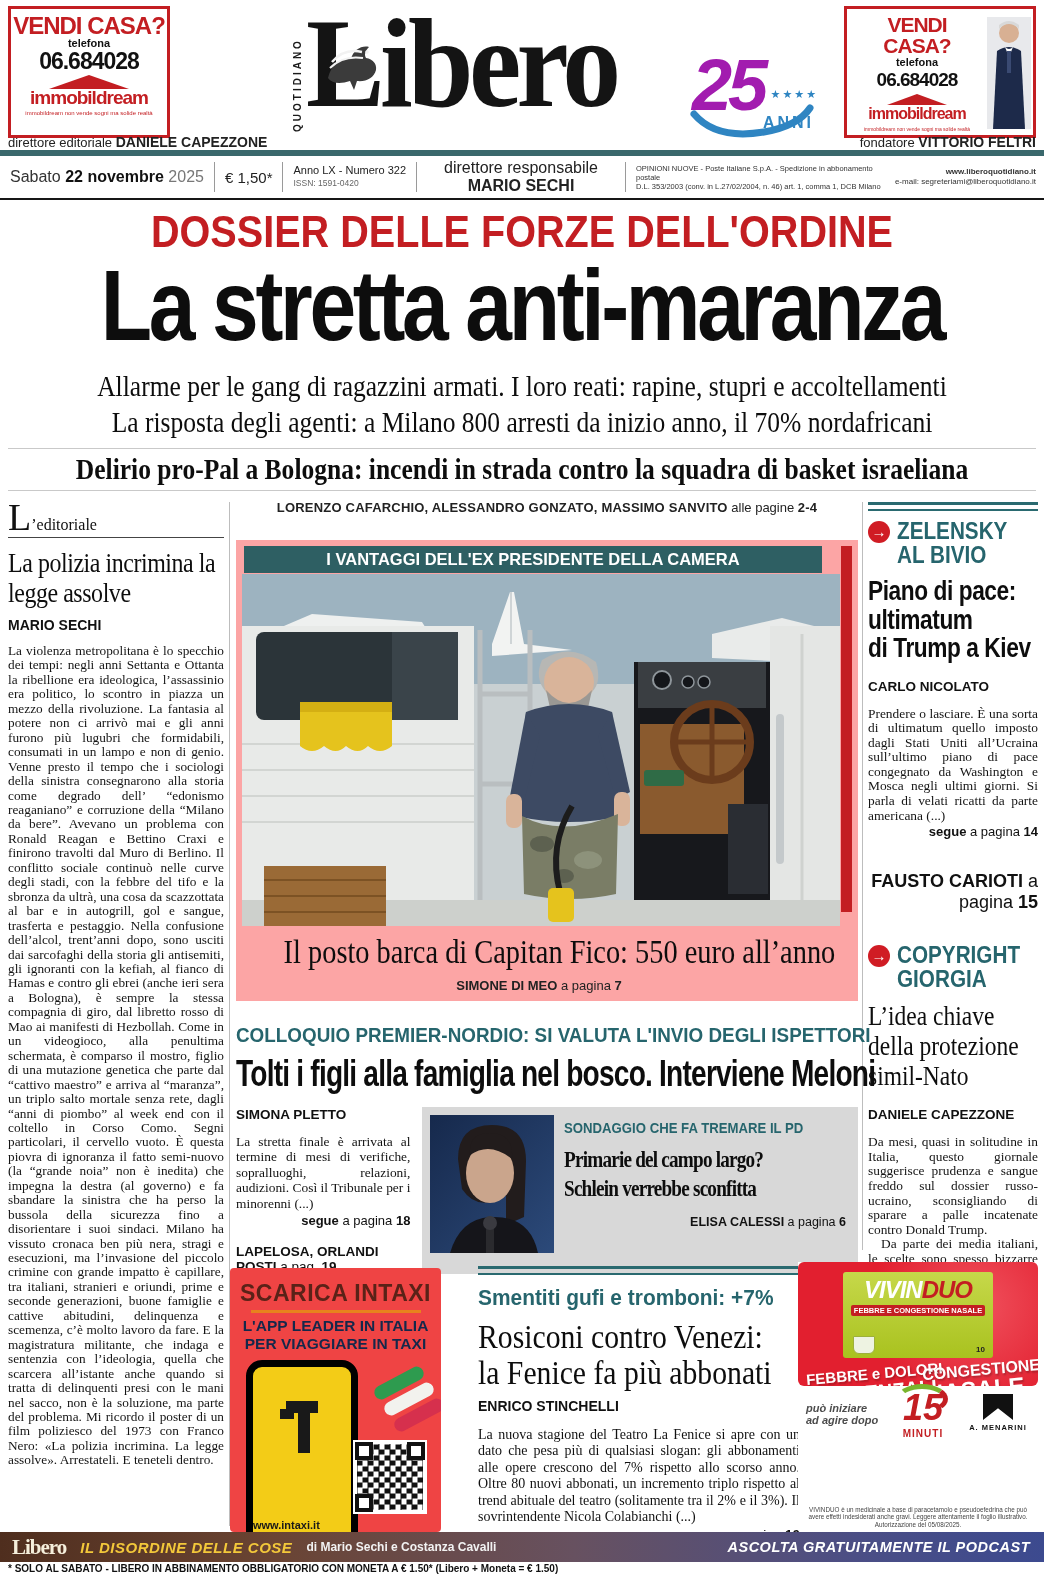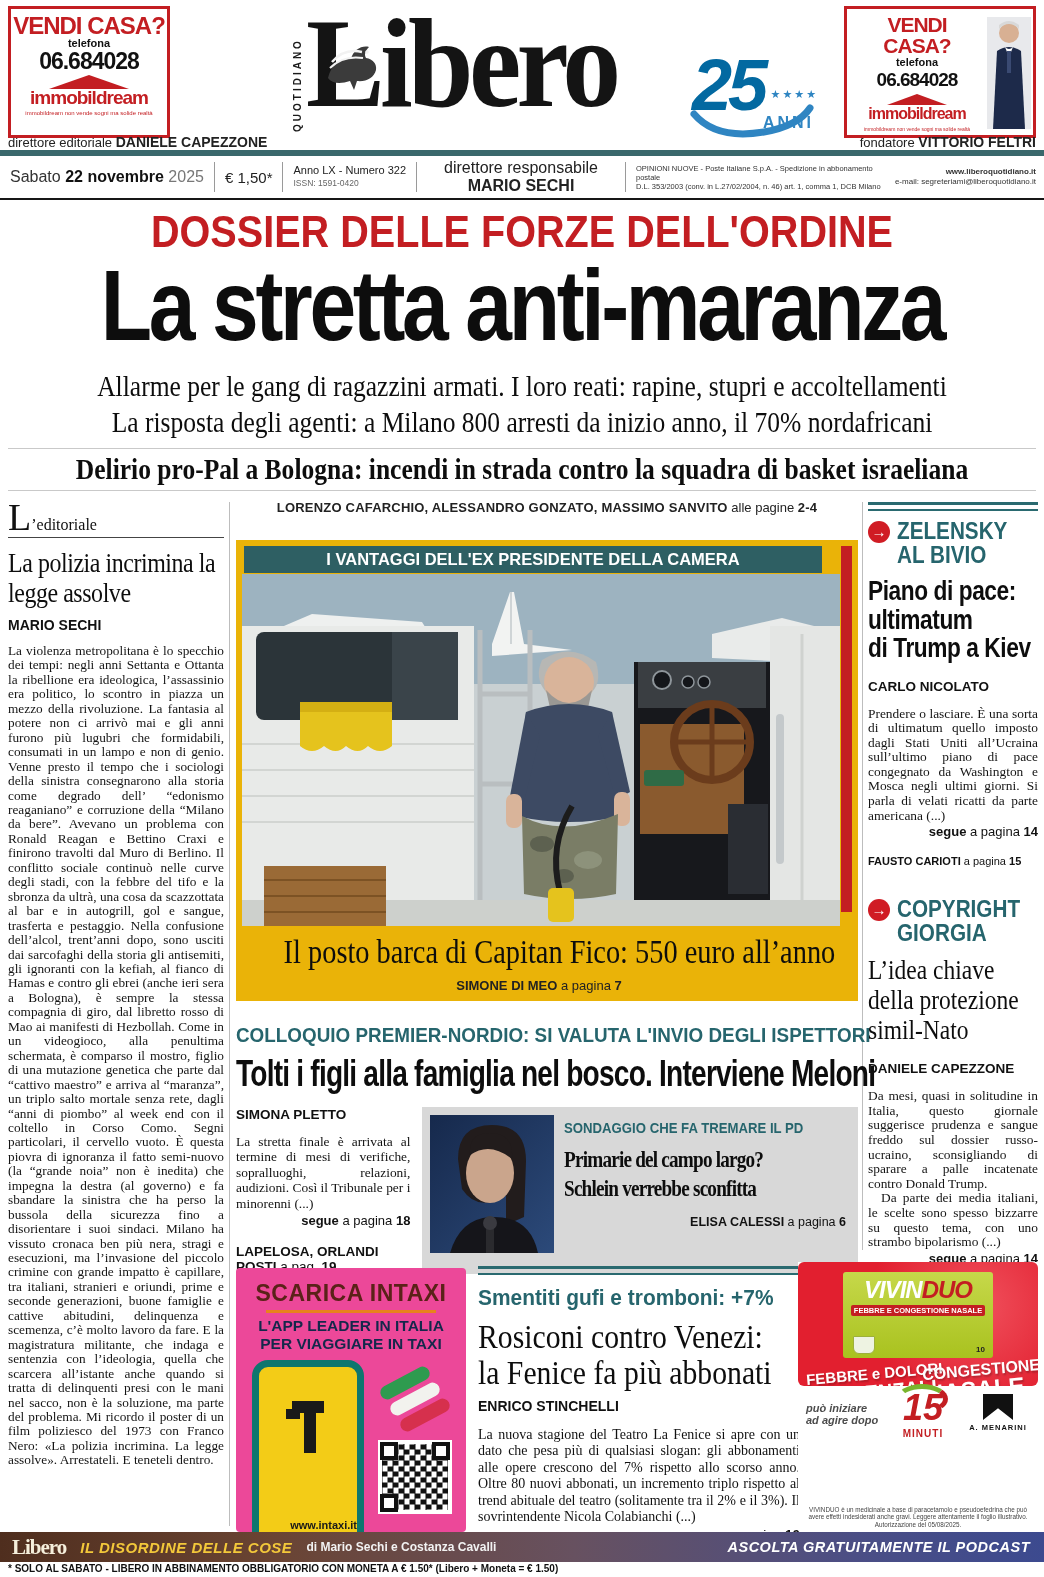--- a/index.html
+++ b/index.html
@@ -24,21 +24,21 @@
   .ad-tag{color:#c31e22;font-size:6px;line-height:8px;margin-top:2px}
   .ad-man{position:absolute;right:2px;top:8px}
 
   
   #quotidiano{position:absolute;left:292px;top:28px;height:104px;writing-mode:vertical-rl;transform:rotate(180deg);
               font-size:10px;font-weight:bold;letter-spacing:3px;color:#1a1a1a}
   #logo-title{position:absolute;left:306px;top:-12px;font-family:"Liberation Serif",serif;font-weight:bold;
               font-size:128px;letter-spacing:-5px;color:#141414;transform:scaleX(.92);transform-origin:0 0;line-height:150px}
   #pegasus{position:absolute;left:318px;top:32px}
   #anni{position:absolute;left:686px;top:44px;width:130px;height:100px}
-  #anni .n25{position:absolute;left:6px;top:0;font-size:72px;font-weight:bold;font-style:italic;color:#0369a1;letter-spacing:-4px}
+  #anni .n25{position:absolute;left:6px;top:0;font-size:72px;font-weight:bold;font-style:italic;color:#a21caf;letter-spacing:-4px}
   #anni .swoosh{position:absolute;left:0;top:8px}
   #anni .stars{position:absolute;right:-2px;top:44px;color:#2f85c2;font-size:11px;letter-spacing:2px}
   #anni .lbl{position:absolute;right:2px;top:70px;color:#2f85c2;font-weight:bold;font-size:16px;letter-spacing:3px}
   .dir-line{position:absolute;top:134px;font-size:13px;color:#222}
   .dir-line b{font-size:14px}
   #dir-ed{left:8px}
   #fond{right:8px;text-align:right}
   #teal-rule{position:absolute;left:0;top:150px;width:1044px;height:6px;background:#3a686c}
 
   
@@ -73,21 +73,21 @@
   #edit-head{border-bottom:1.5px solid #444;padding-bottom:3px;font-family:"Liberation Serif",serif}
   #edit-head .bigL{font-size:38px;line-height:26px}
   #edit-head .rest{font-size:16px}
   .ed-title{font-family:"Liberation Serif",serif;font-size:27.5px;line-height:29.5px;letter-spacing:-.5px;
             width:250px;transform:scaleX(.87);transform-origin:0 0;margin-top:10px;color:#0e0e0e}
   #edit-col .author{font-size:14px;font-weight:bold;margin-top:10px}
   #edit-col .body{font-family:"Liberation Serif",serif;font-size:13.3px;line-height:14.45px;text-align:justify;margin-top:11px;color:#141414}
 
   
   #center-col{position:absolute;left:236px;top:540px;width:622px}
-  #photo-card{position:relative;background:#eab308;padding:6px 22px 8px 6px}
+  #photo-card{position:relative;background:#fca5a5;padding:6px 22px 8px 6px}
   #photo-banner{height:27px;line-height:27px;background:#2e5f63;color:#fff;font-weight:bold;font-size:16.5px;text-align:center;margin:0 14px 0 2px}
   #photo-stripe{position:absolute;top:6px;right:6px;width:11px;height:366px;background:#c31e22}
   #photo-svg{display:block;margin-top:1px}
   #photo-card .caption{font-family:"Liberation Serif",serif;font-size:33px;color:#0d0d0d;margin-top:8px}
   #photo-card .caption .condc{transform:scaleX(.86)}
   #photo-card .credit{text-align:center;font-size:13px;margin-top:7px;color:#222}
 
   #meloni{margin-top:22px}
   #meloni .kick{font-size:20.5px;font-weight:bold;color:#26656d}
   #meloni .kick .cond{transform:scaleX(.92)}
@@ -115,29 +115,29 @@
             text-align:center;font-weight:bold;margin-right:7px;margin-top:2px}
   .rc-kick .klines .cond{transform:scaleX(.9)}
   .rc-head-sans{font-size:27px;line-height:28.5px;font-weight:bold;letter-spacing:-.5px;color:#0d0d0d;margin-top:10px}
   .rc-head-sans .cond{transform:scaleX(.84)}
   .rc-head-serif{font-family:"Liberation Serif",serif;font-size:27px;line-height:30px;color:#0d0d0d;margin-top:10px;
                  width:196px;transform:scaleX(.87);transform-origin:0 0}
   .rc-author{font-size:13.5px;font-weight:bold;margin-top:16px}
   .rc-body{font-family:"Liberation Serif",serif;font-size:13.4px;line-height:14.6px;text-align:justify;margin-top:13px;color:#141414}
   .rc-body p.ind{text-indent:13px}
   .rc-segue{text-align:right;font-size:13px;margin-top:1px}
-  .rc-rel{font-size:11px;margin-top:16px}
+  .rc-rel{text-align:right;font-size:18px;margin-top:32px}
   #rc-item2{margin-top:30px}
 
   
-  #intaxi{position:absolute;left:236px;top:1268px;width:230px;height:264px;background:#ec4899;border-radius:4px;padding:12px 8px 0;overflow:hidden}
+  #intaxi{position:absolute;left:230px;top:1268px;width:211px;height:264px;background:#ef4444;border-radius:4px;padding:12px 8px 0;overflow:hidden}
   #intaxi .t1{text-align:center;color:#5a2218;font-weight:bold;font-size:23px;letter-spacing:.5px}
   #intaxi .t1u{width:170px;height:3px;background:#e8821d;margin:3px auto 4px}
   #intaxi .t2{text-align:center;color:#14284b;font-weight:bold;font-size:15.5px;line-height:18px}
-  #phone{position:absolute;left:16px;top:92px;width:112px;height:188px;border:7px solid #0f766e;border-radius:16px;background:#f3cc17;text-align:right}
+  #phone{position:absolute;left:16px;top:92px;width:112px;height:188px;border:7px solid #000000;border-radius:16px;background:#f3cc17;text-align:left}
   #phone .tlogo{margin:34px auto 0;width:44px;height:52px;position:relative}
   #phone .tlogo .bar{position:absolute;left:6px;top:0;width:32px;height:12px;background:#191919}
   #phone .tlogo .stem{position:absolute;left:18px;top:0;width:12px;height:52px;background:#191919}
   #phone .tlogo .notch{position:absolute;left:0px;top:8px;width:14px;height:10px;background:#191919}
   #phone .url{position:absolute;bottom:10px;width:100%;font-size:11px;font-weight:bold;color:#191919}
   .flagstroke{position:absolute;width:54px;height:14px;border-radius:8px;transform:rotate(-28deg)}
   #qr{position:absolute;right:14px;top:172px;width:74px;height:74px;background:#fff;border:4px solid #fff;
       background-image:conic-gradient(#111 90deg,#fff 0 180deg,#111 0 270deg,#fff 0);background-size:11px 11px;background-position:center}
   .qr-eye{position:absolute;width:18px;height:18px;border:4px solid #111;background:#fff}
 

